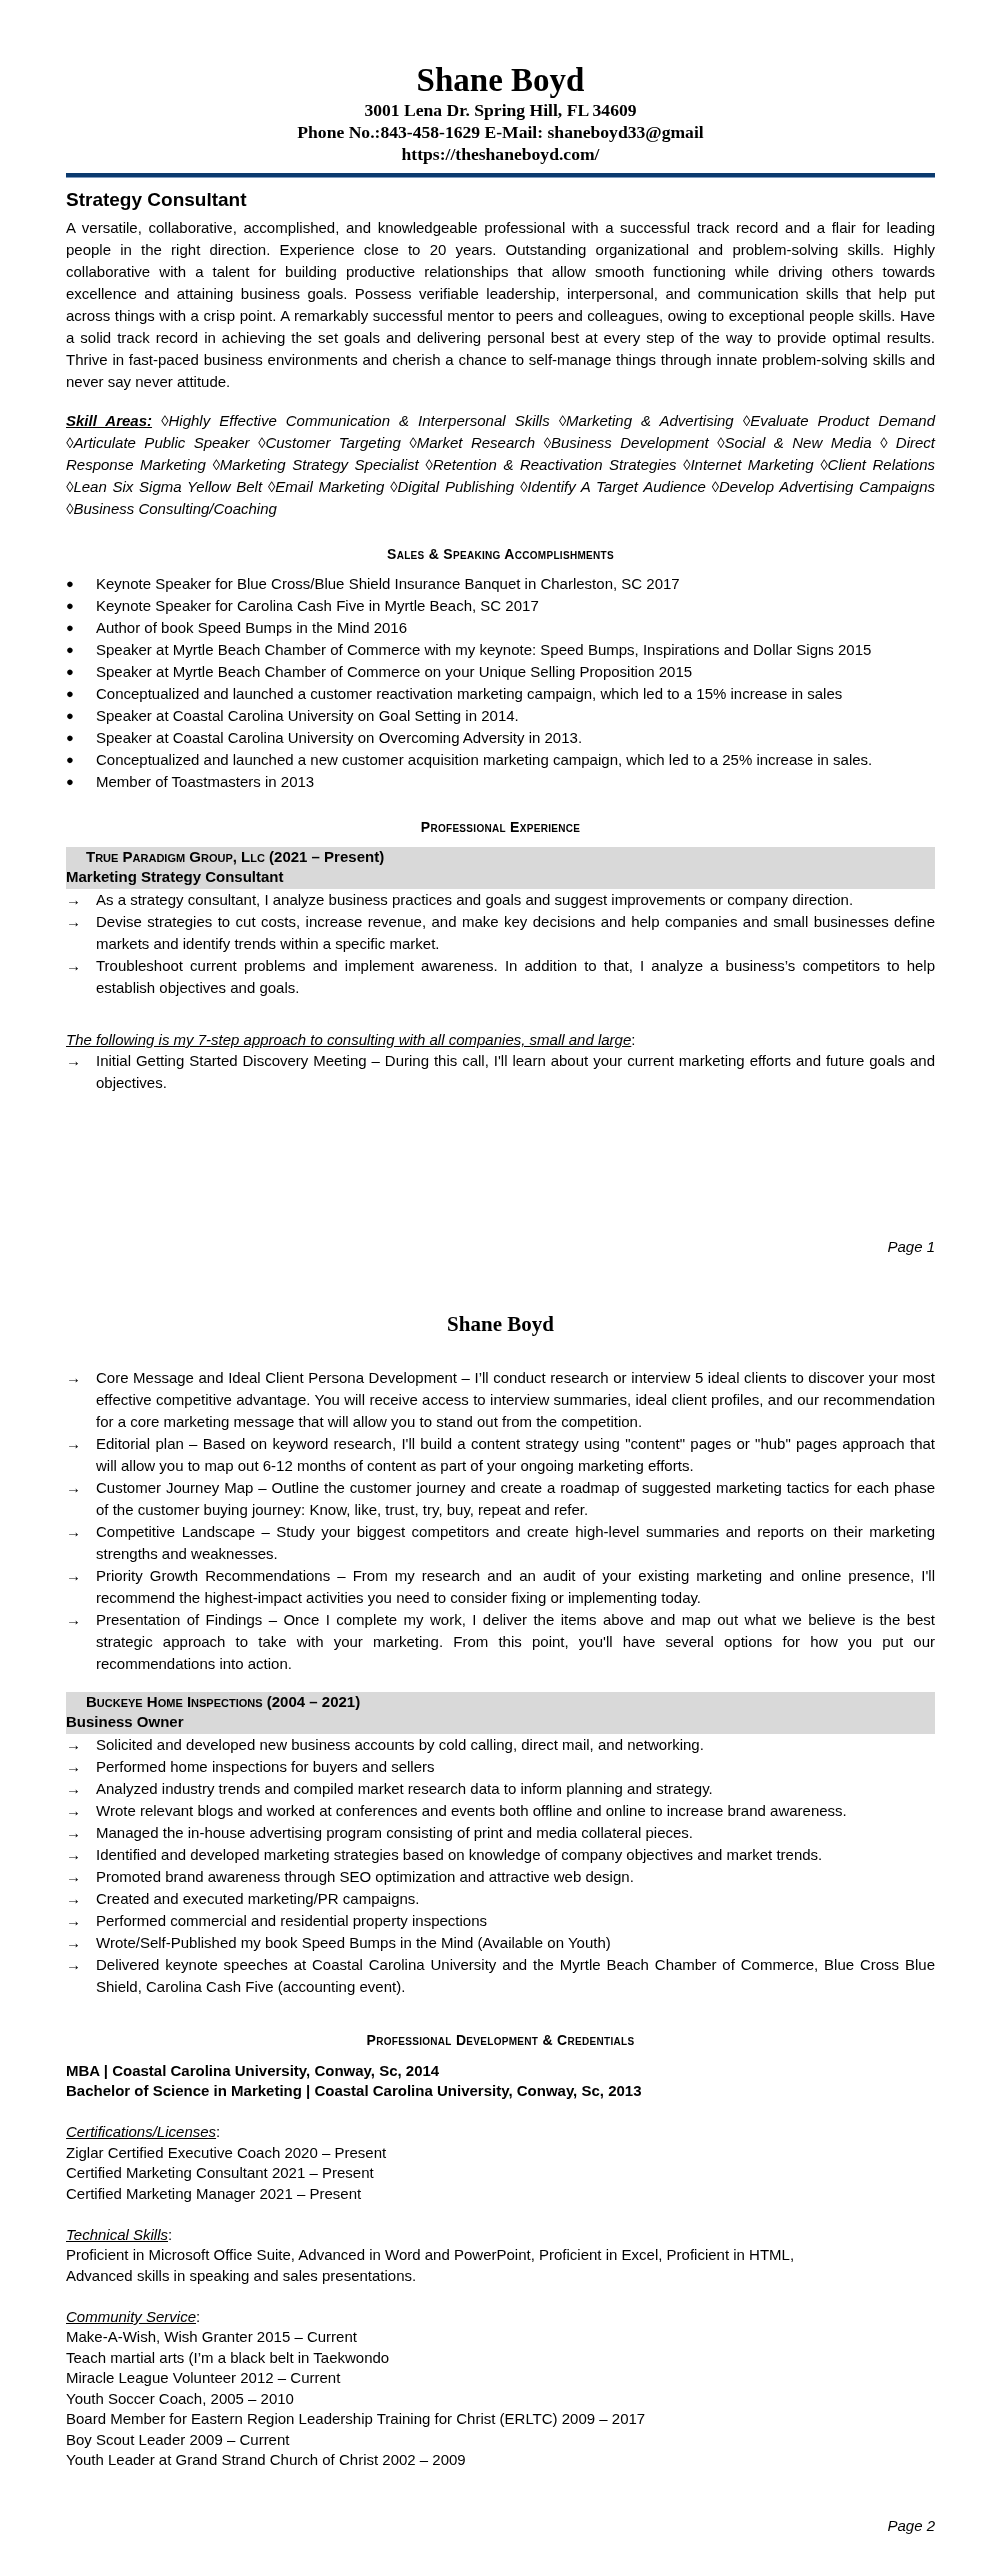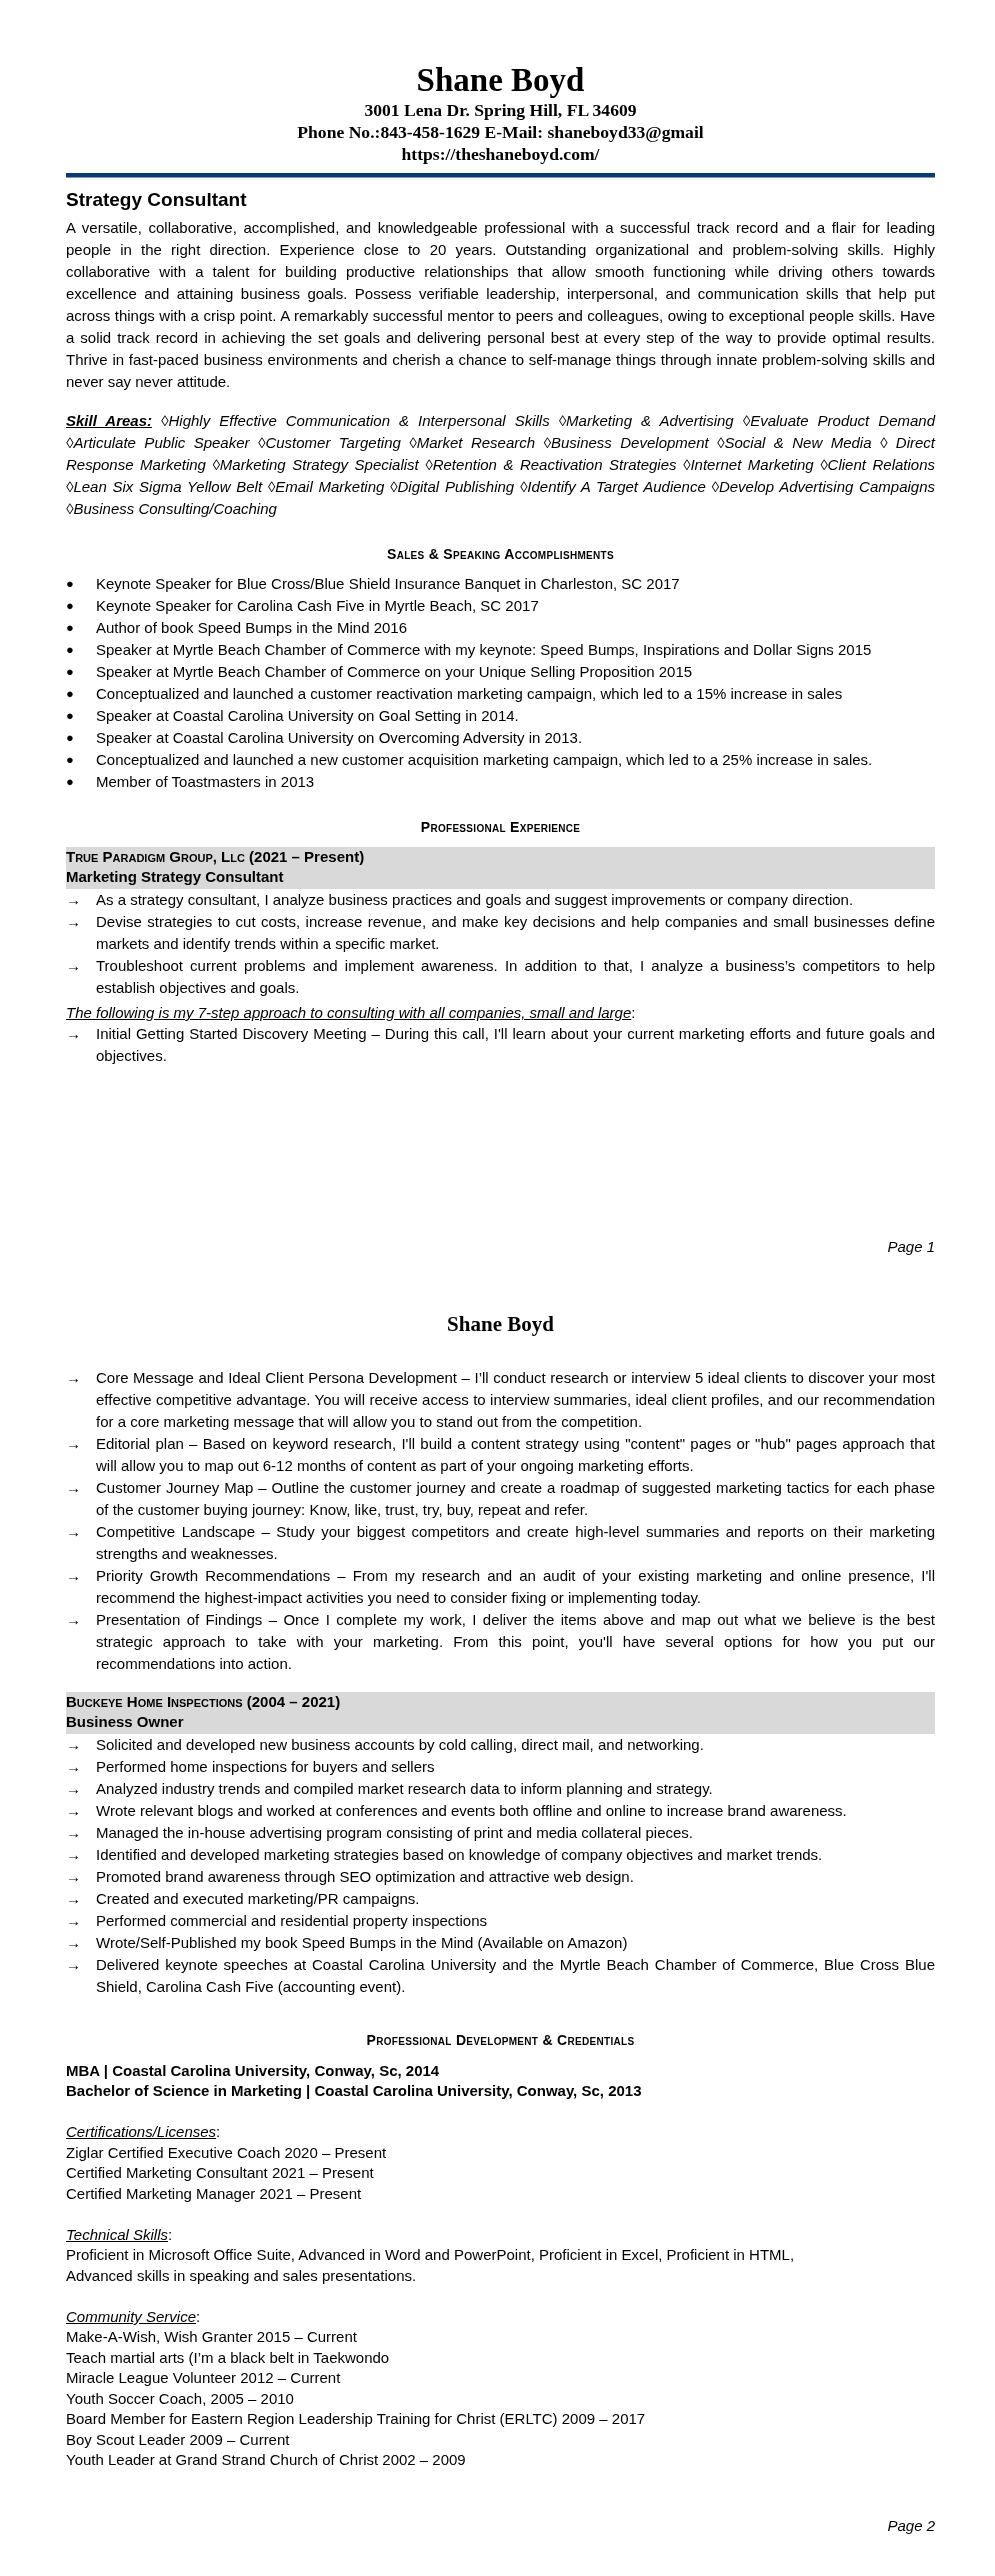--- a/index.html
+++ b/index.html
@@ -21,21 +21,21 @@
   .skills { margin-top: 17px; font-style: italic; }
   .skills .lbl { font-weight: bold; text-decoration: underline; }
 
   .sec-head { font-weight: bold; font-size: 14px; font-variant: small-caps; text-align: center; letter-spacing: 0.3px; }
   .list { list-style: none; margin: 0; padding: 0; }
   .list li { position: relative; padding-left: 30px; font-size: 15px; line-height: 22px; text-align: justify; }
   .list li .mark { position: absolute; left: 0; top: 0; width: 23.4px; }
   .bullet-list li .mark { font-size: 13px; }
 
   .job-head { background: #d9d9d9; padding: 0 0 1.2px 0; }
-  .job-head .company { font-weight: bold; font-size: 15px; line-height: 20.5px; font-variant: small-caps; }
+  .job-head .company { font-weight: bold; font-size: 15px; line-height: 20.5px; font-variant: small-caps; padding-left: 20px; }
   .job-head .company .years { font-variant: normal; }
   .job-head .title { font-weight: bold; font-size: 15px; line-height: 20.5px; }
 
   .ital-u { font-style: italic; text-decoration: underline; }
   .plain { font-size: 15px; line-height: 20.5px; }
   .bold { font-weight: bold; }
 
   .page-num { position: absolute; right: 0; font-style: italic; font-size: 15px; }
 </style>
 </head>
@@ -78,21 +78,21 @@
       <span class="years">(2021 – Present)</span>
     </div>
     <div class="title">Marketing Strategy Consultant</div>
   </div>
   <ul class="list">
     <li><span class="mark">→</span><span>As a strategy consultant, I analyze business practices and goals and suggest improvements or company direction.</span></li>
     <li><span class="mark">→</span><span>Devise strategies to cut costs, increase revenue, and make key decisions and help companies and small businesses define markets and identify trends within a specific market.</span></li>
     <li><span class="mark">→</span><span>Troubleshoot current problems and implement awareness. In addition to that, I analyze a business’s competitors to help establish objectives and goals.</span></li>
   </ul>
 
-  <div class="plain" style="margin-top:4px;">
+  <div class="plain" style="margin-top:31px;">
     <span class="ital-u">The following is my 7-step approach to consulting with all companies, small and large</span>:
   </div>
   <ul class="list">
     <li><span class="mark">→</span><span>Initial Getting Started Discovery Meeting – During this call, I'll learn about your current marketing efforts and future goals and objectives.</span></li>
   </ul>
 
   <div class="page-num" style="top:1238px;">Page 1</div>
 </div>
 
 <div class="page page2">
@@ -117,21 +117,21 @@
   <ul class="list">
     <li><span class="mark">→</span><span>Solicited and developed new business accounts by cold calling, direct mail, and networking.</span></li>
     <li><span class="mark">→</span><span>Performed home inspections for buyers and sellers</span></li>
     <li><span class="mark">→</span><span>Analyzed industry trends and compiled market research data to inform planning and strategy.</span></li>
     <li><span class="mark">→</span><span>Wrote relevant blogs and worked at conferences and events both offline and online to increase brand awareness.</span></li>
     <li><span class="mark">→</span><span>Managed the in-house advertising program consisting of print and media collateral pieces.</span></li>
     <li><span class="mark">→</span><span>Identified and developed marketing strategies based on knowledge of company objectives and market trends.</span></li>
     <li><span class="mark">→</span><span>Promoted brand awareness through SEO optimization and attractive web design.</span></li>
     <li><span class="mark">→</span><span>Created and executed marketing/PR campaigns.</span></li>
     <li><span class="mark">→</span><span>Performed commercial and residential property inspections</span></li>
-    <li><span class="mark">→</span><span>Wrote/Self-Published my book Speed Bumps in the Mind (Available on Amazon)</span></li>
+    <li><span class="mark">→</span><span>Wrote/Self-Published my book Speed Bumps in the Mind (Available on Youth)</span></li>
     <li><span class="mark">→</span><span>Delivered keynote speeches at Coastal Carolina University and the Myrtle Beach Chamber of Commerce, Blue Cross Blue Shield, Carolina Cash Five (accounting event).</span></li>
   </ul>
 
   <div class="sec-head" style="margin-top:34px;">Professional Development &amp; Credentials</div>
 
   <div style="margin-top:13px;">
     <div class="plain bold">MBA | Coastal Carolina University, Conway, Sc, 2014</div>
     <div class="plain bold">Bachelor of Science in Marketing | Coastal Carolina University, Conway, Sc, 2013</div>
   </div>
 

